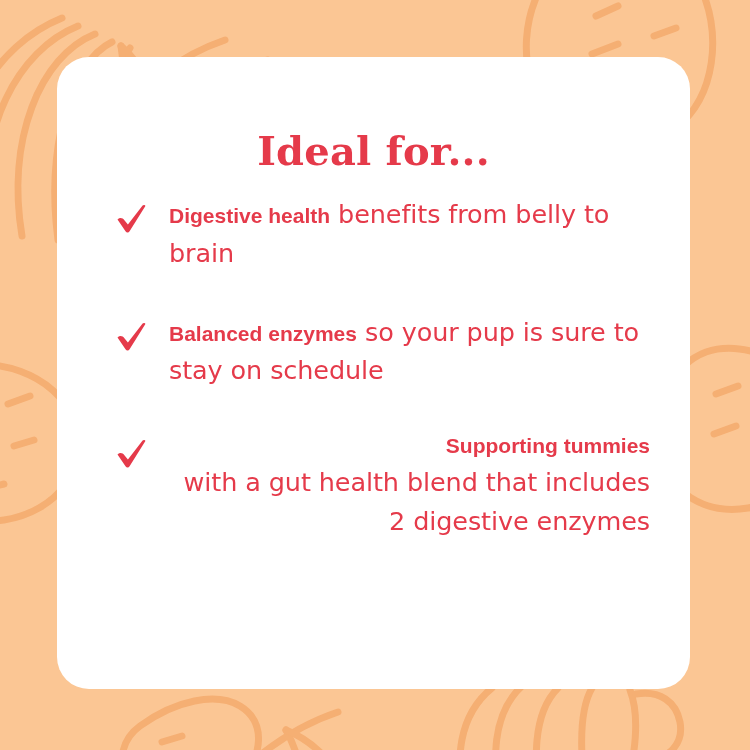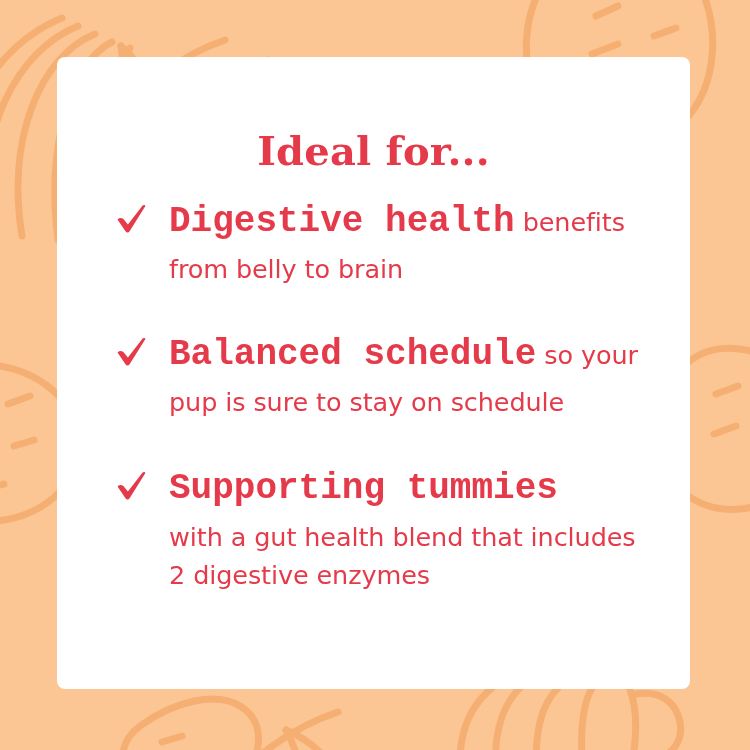--- a/index.html
+++ b/index.html
@@ -31,21 +31,21 @@
   }
 
   
   .card {
     position: absolute;
     left: 57px;
     top: 57px;
     width: 633px;
     height: 632px;
     background: #FFFFFF;
-    border-radius: 8px;
+    border-radius: 32px;
     box-sizing: border-box;
     padding: 0;
   }
 
   .card-title {
     position: absolute;
     top: 74px;
     left: 0;
     width: 100%;
     text-align: center;
@@ -62,21 +62,21 @@
     top: 138px;
     left: 58px;
     right: 40px;
   }
 
   .benefit-row {
     display: flex;
     align-items: flex-start;
     margin-bottom: 40px;
   }
-  .benefit-row:last-child { margin-bottom: 0; }
+  .benefit-row:last-child { margin-bottom: 0; text-align: right; }
 
   .check-icon {
     flex: 0 0 auto;
     width: 34px;
     height: 34px;
     margin-top: 8px;
     margin-right: 20px;
   }
   .check-icon svg { display: block; }
 
@@ -84,23 +84,23 @@
     flex: 1 1 auto;
     color: #E53A4A;
     font-family: "DejaVu Sans", "Liberation Sans", sans-serif;
     font-size: 25.5px;
     line-height: 1.52;
     font-weight: 400;
     letter-spacing: -0.1px;
   }
 
   .benefit-text .lead {
-    font-family: Liberation Mono, monospace;
+    font-family: Liberation Sans, sans-serif;
     font-weight: 700;
-    font-size: 36px;
+    font-size: 21px;
     letter-spacing: 0px;
   }
 
   .benefit-text .lead.block-lead {
     display: block;
     margin-bottom: 1px;
   }
 </style>
 </head>
 <body>
@@ -189,21 +189,21 @@
         </div>
       </div>
 
       <div class="benefit-row">
         <span class="check-icon">
           <svg width="34" height="34" viewBox="0 0 34 34" xmlns="http://www.w3.org/2000/svg">
             <path d="M2.5 16.5 C5 14.2 7.4 14.8 9.6 17.4 L12.9 21.4 L27.6 2.6 C28.5 1.5 30.1 2.0 30.4 2.9 L14.6 28.2 C13.4 30.1 11.6 30.0 10.5 28.3 Z" fill="#E53A4A"></path>
           </svg>
         </span>
         <div class="benefit-text">
-          <span class="lead">Balanced schedule</span><span> so your pup is sure to stay on schedule</span>
+          <span class="lead">Balanced enzymes</span><span> so your pup is sure to stay on schedule</span>
         </div>
       </div>
 
       <div class="benefit-row">
         <span class="check-icon">
           <svg width="34" height="34" viewBox="0 0 34 34" xmlns="http://www.w3.org/2000/svg">
             <path d="M2.5 16.5 C5 14.2 7.4 14.8 9.6 17.4 L12.9 21.4 L27.6 2.6 C28.5 1.5 30.1 2.0 30.4 2.9 L14.6 28.2 C13.4 30.1 11.6 30.0 10.5 28.3 Z" fill="#E53A4A"></path>
           </svg>
         </span>
         <div class="benefit-text">

